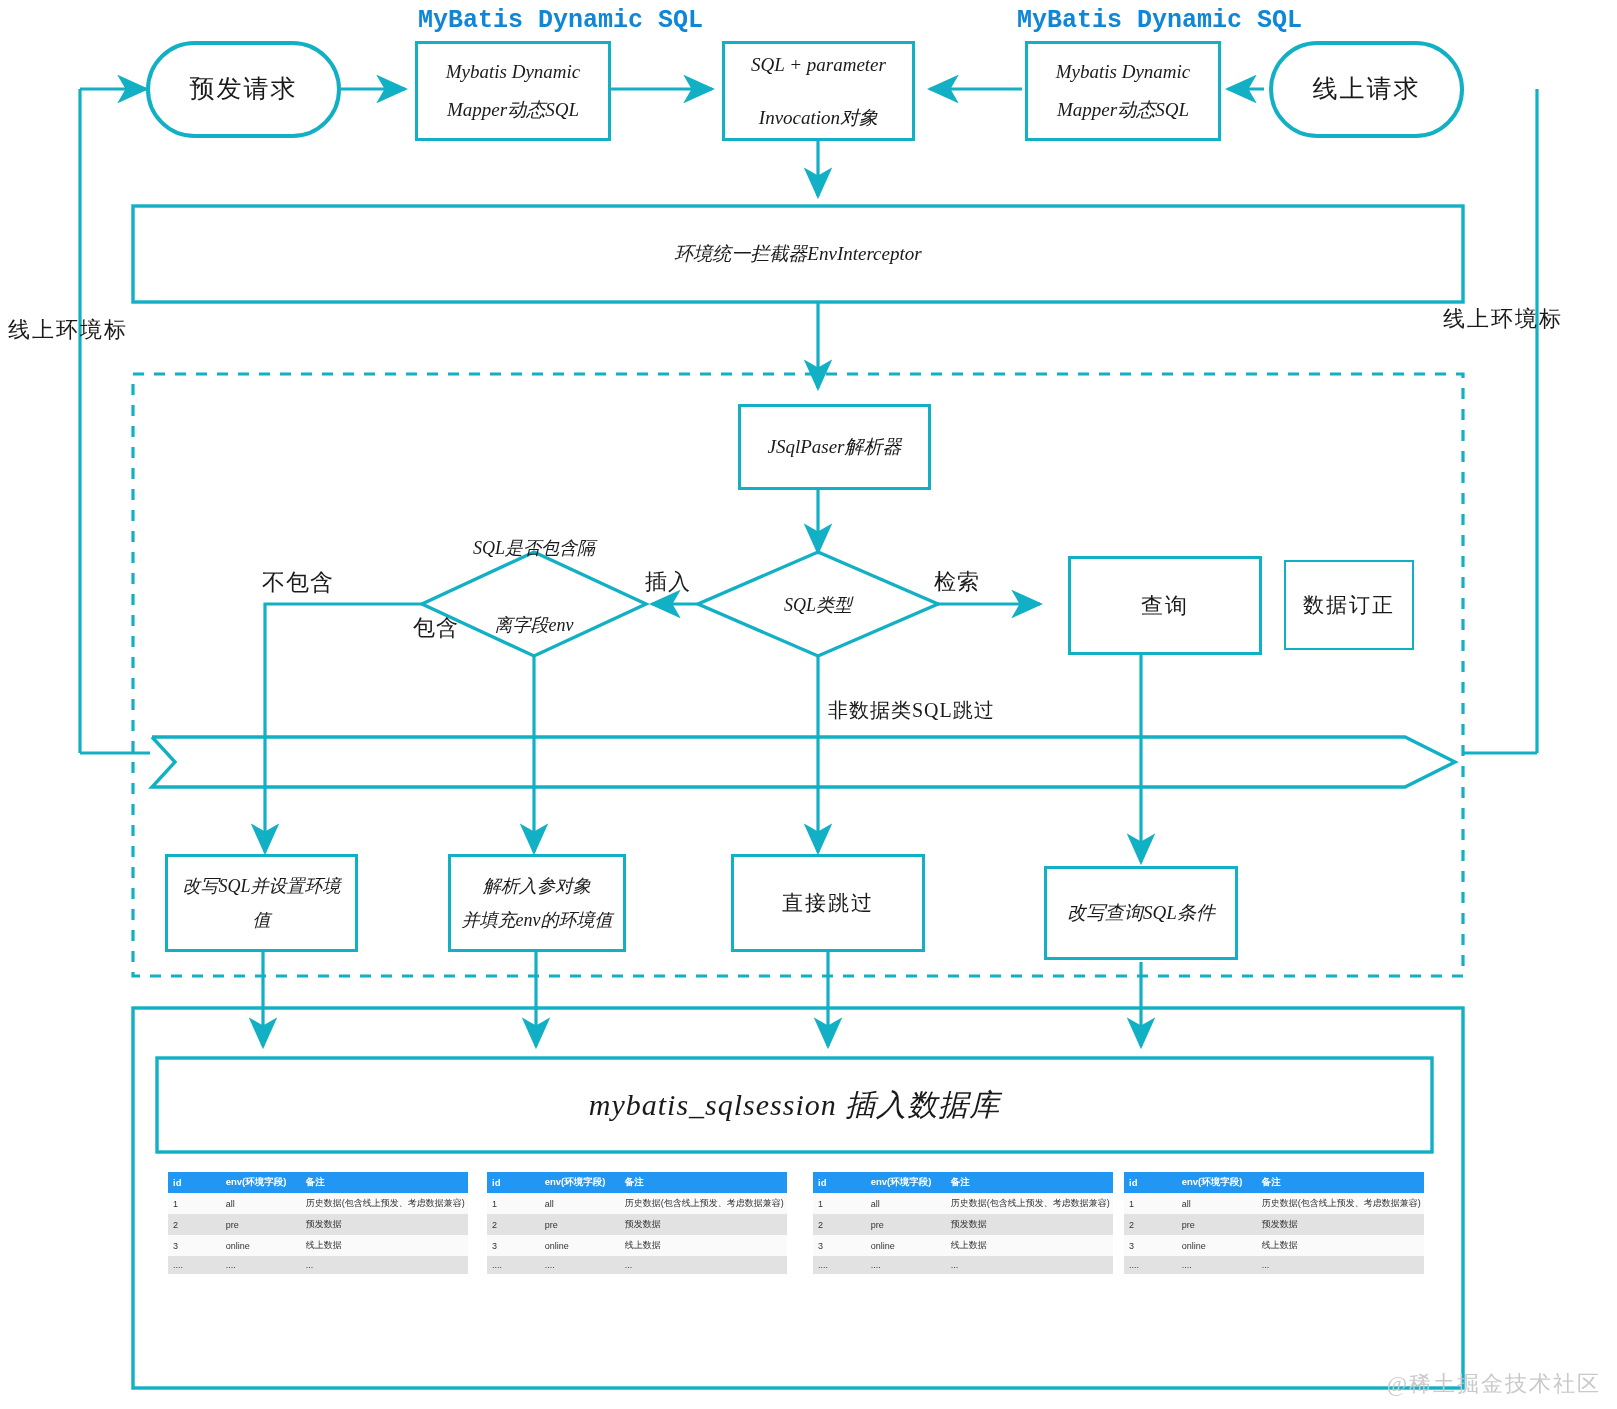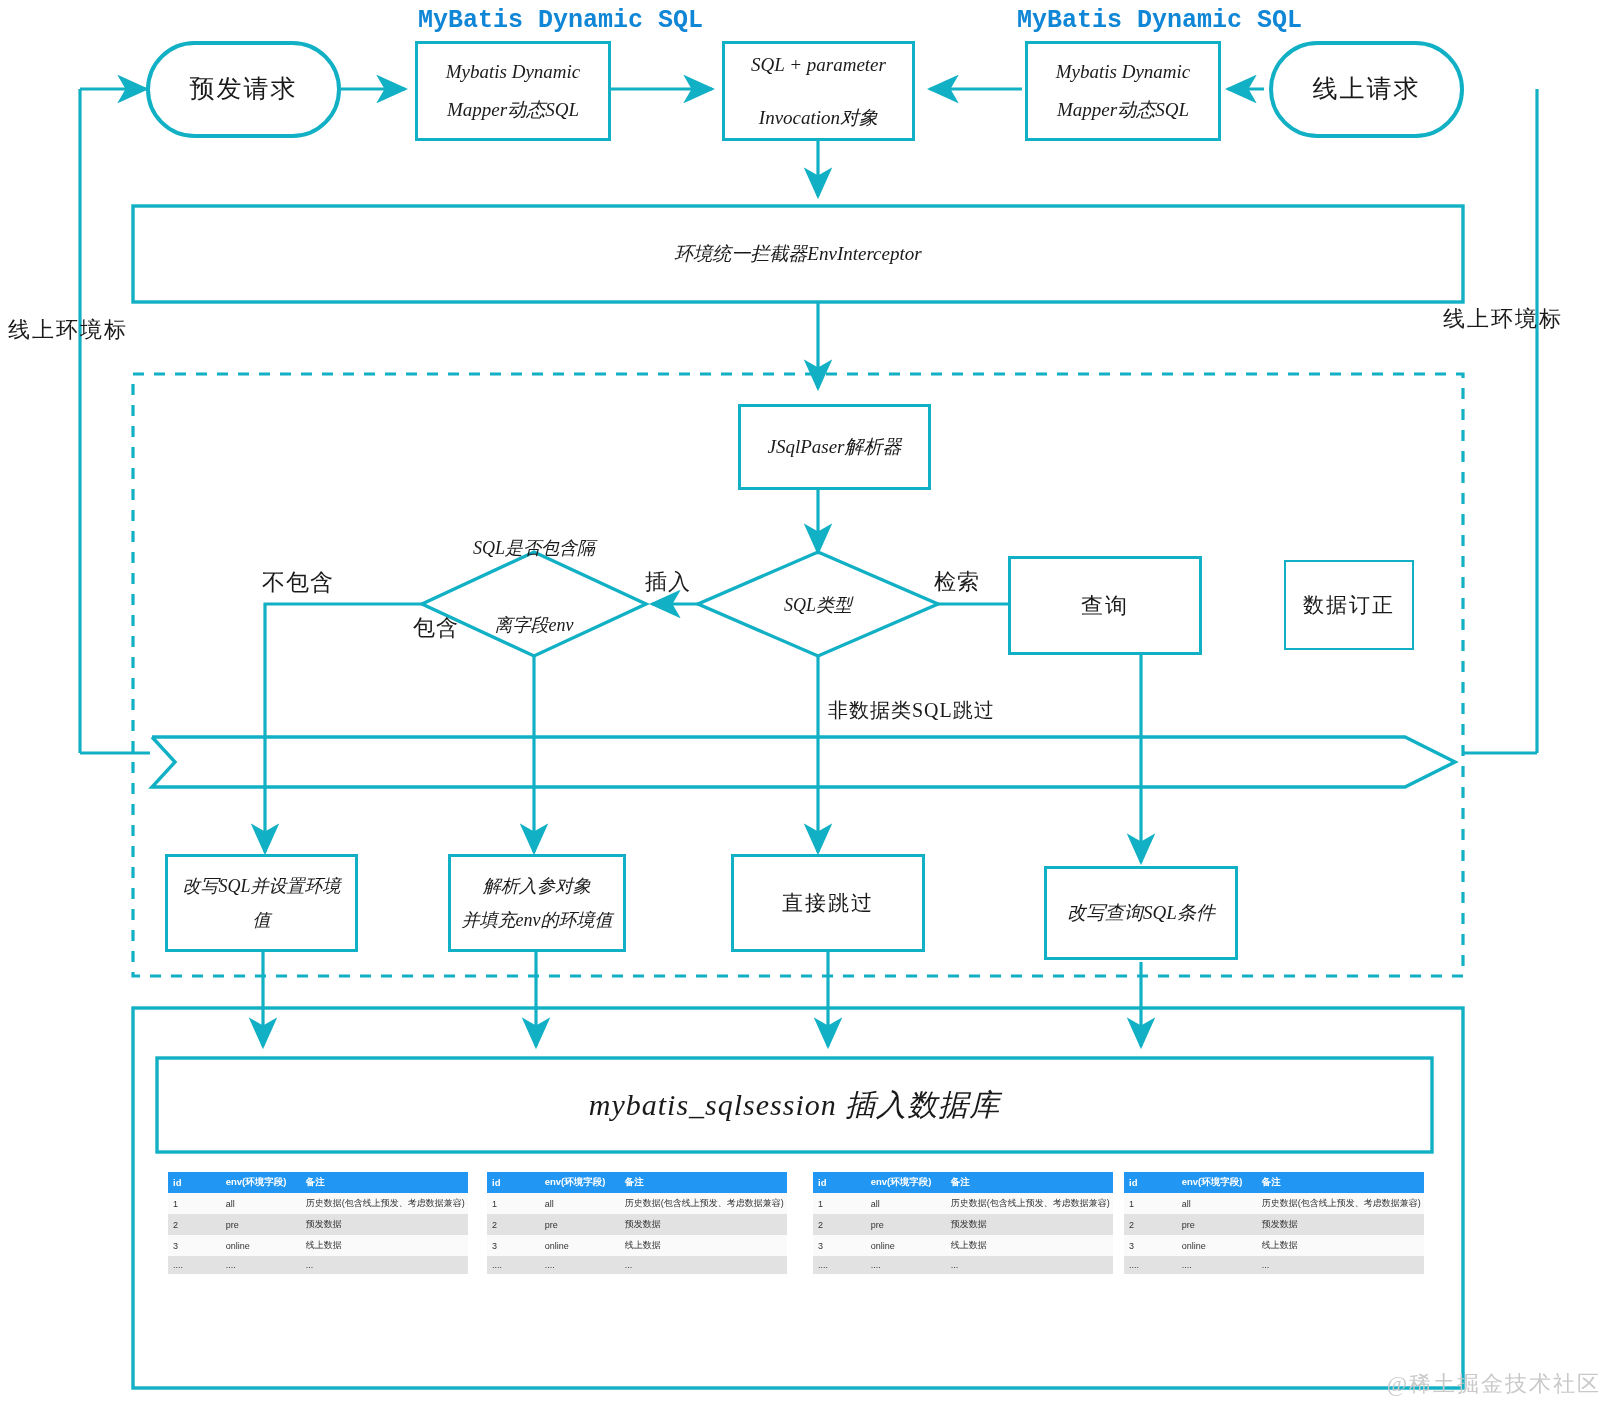--- a/index.html
+++ b/index.html
@@ -147,21 +147,21 @@
   <div class="diamond-text" style="left:434px;top:536px;width:200px;">SQL是否包含隔</div>
   <div class="diamond-text" style="left:434px;top:613px;width:200px;">离字段env</div>
   <div class="diamond-text" style="left:718px;top:593px;width:200px;">SQL类型</div>
 
   <div class="edge-label" style="left:262px;top:567px;font-size:23px;">不包含</div>
   <div class="edge-label" style="left:413px;top:613px;font-size:22px;">包含</div>
   <div class="edge-label" style="left:645px;top:567px;font-size:22px;">插入</div>
   <div class="edge-label" style="left:934px;top:567px;font-size:22px;">检索</div>
   <div class="edge-label" style="left:828px;top:697px;font-size:20px;">非数据类SQL跳过</div>
 
-  <div class="node box" style="left:1008px;top:556px;width:194px;height:99px;">
+  <div class="node box" style="left:1068px;top:556px;width:194px;height:99px;">
     <div class="cn" style="font-size:22px;">查询</div>
   </div>
   <div class="node box" style="left:1284px;top:560px;width:130px;height:90px;border-width:2.5px;">
     <div class="cn" style="font-size:21px;">数据订正</div>
   </div>
 
   <div class="node box" style="left:448px;top:854px;width:178px;height:98px;">
     <div class="hand ln" style="font-size:18px;margin-bottom:8px;">解析入参对象</div>
     <div class="hand ln" style="font-size:18px;">并填充env的环境值</div>
   </div>

